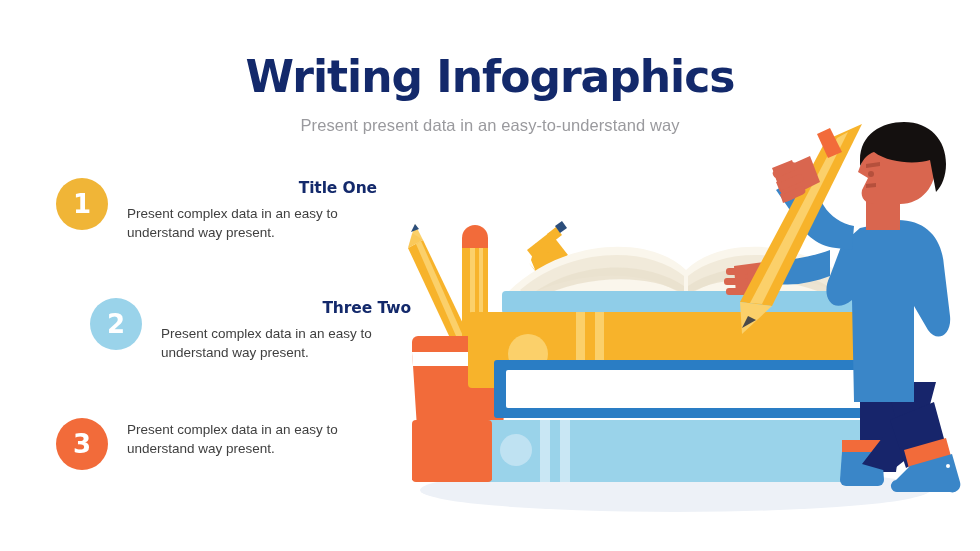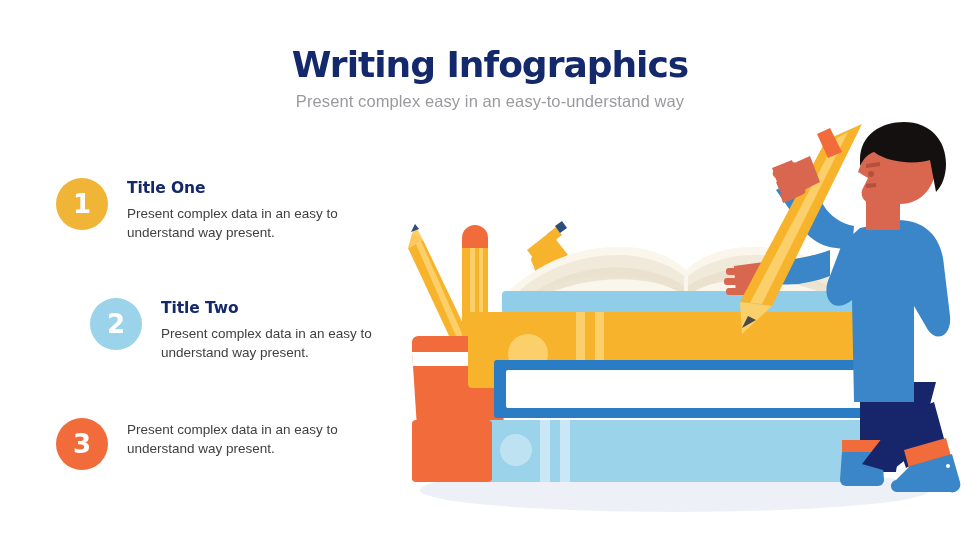--- a/index.html
+++ b/index.html
@@ -21,26 +21,26 @@
   
   .header {
     position: absolute;
     top: 38px;
     left: 0;
     width: 980px;
     text-align: center;
   }
   .title {
     font-family: "DejaVu Sans", sans-serif;
-    font-size: 36px;
+    font-size: 44px;
     font-weight: bold;
     letter-spacing: -1px;
     color: #13296B;
     line-height: 1.05;
-    margin: 8px;
+    margin: 16px;
   }
   .subtitle {
     font-family: "Liberation Sans", sans-serif;
     font-size: 16.5px;
     color: #9a9a9e;
     margin-top: 6px;
     letter-spacing: 0.1px;
   }
 
   
@@ -73,20 +73,21 @@
 
   .item-text { margin-left: 19px; padding-top: 2px; }
   .item-title {
     font-family: "DejaVu Sans", sans-serif;
     font-size: 15.5px;
     font-weight: bold;
     color: #13296B;
     line-height: 1.1;
     margin-bottom: 7px;
     letter-spacing: -0.1px;
+    text-align: right;
   }
   .item-desc {
     font-family: "Liberation Sans", sans-serif;
     font-size: 13.5px;
     color: #404040;
     line-height: 1.42;
     max-width: 250px;
   }
 
   
@@ -99,35 +100,35 @@
   }
   .illustration svg { display: block; }
 </style>
 </head>
 <body>
 
 <div id="slide">
 
   <div class="header">
     <div class="title">Writing Infographics</div>
-    <div class="subtitle">Present complex easy in an easy-to-understand way</div>
+    <div class="subtitle">Present present data in an easy-to-understand way</div>
   </div>
 
   <div class="item item-1">
     <div class="badge badge-1">1</div>
     <div class="item-text">
       <div class="item-title">Title One</div>
       <div class="item-desc">Present complex data in an easy to understand way present.</div>
     </div>
   </div>
 
   <div class="item item-2">
     <div class="badge badge-2">2</div>
     <div class="item-text">
-      <div class="item-title">Title Two</div>
+      <div class="item-title">Three Two</div>
       <div class="item-desc">Present complex data in an easy to understand way present.</div>
     </div>
   </div>
 
   <div class="item item-3">
     <div class="badge badge-3">3</div>
     <div class="item-text">
       <div class="item-desc">Present complex data in an easy to understand way present.</div>
     </div>
   </div>

